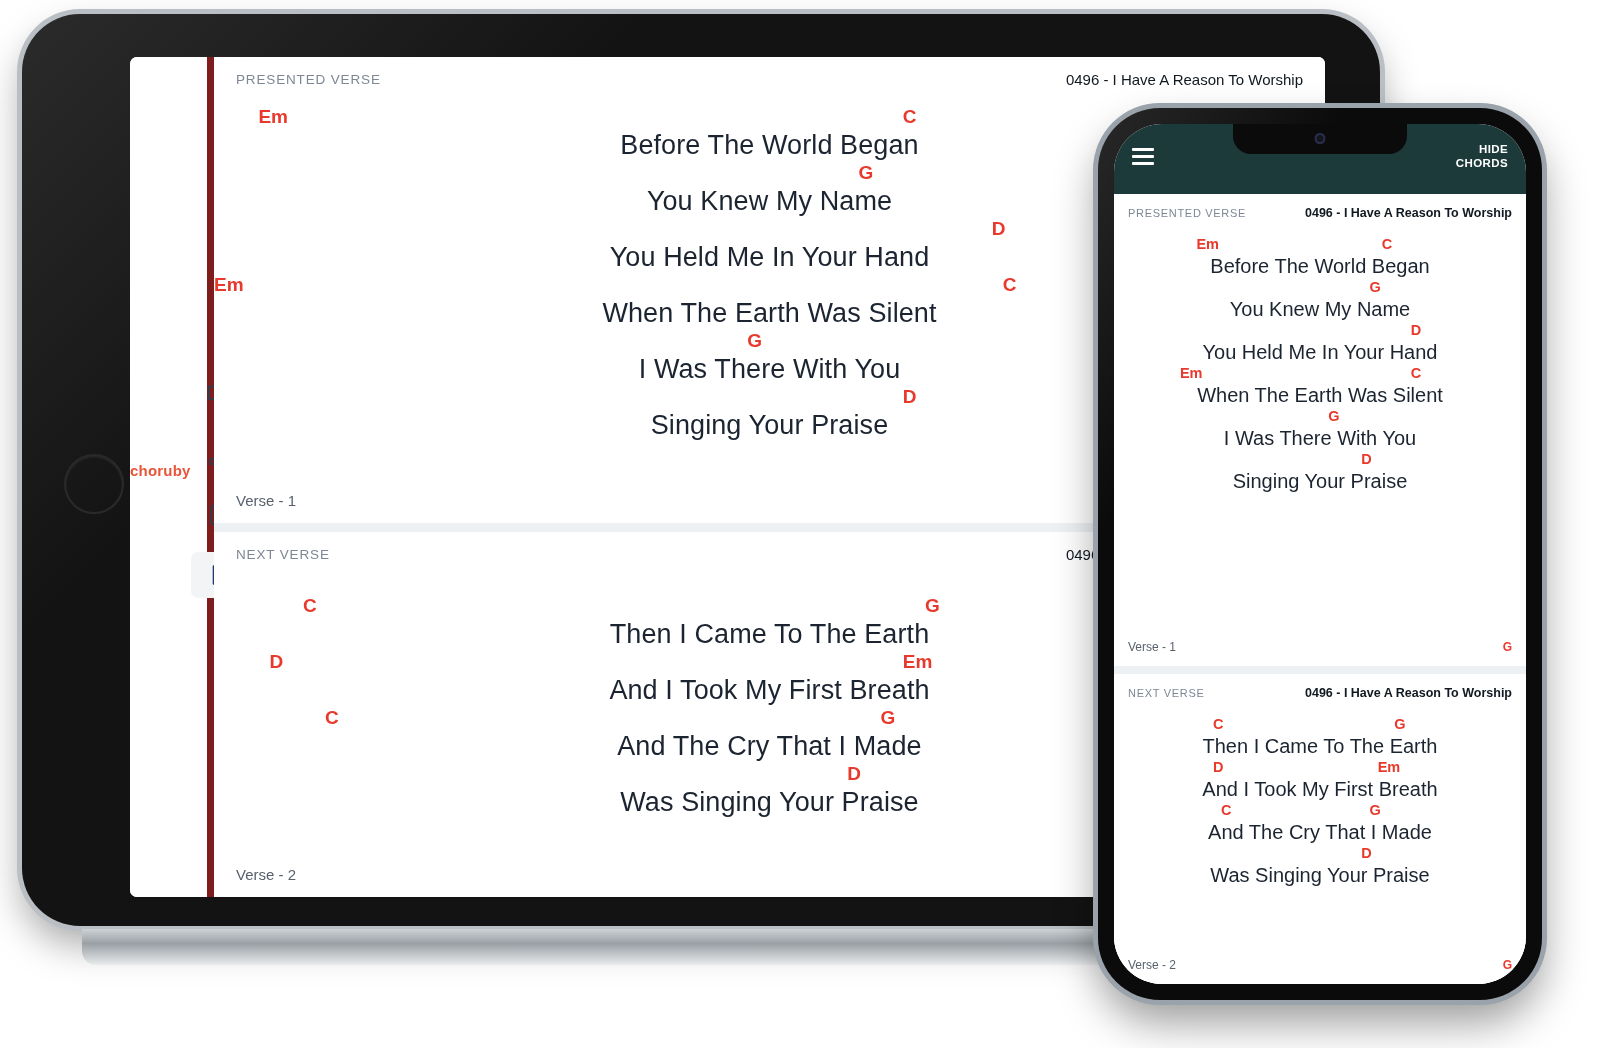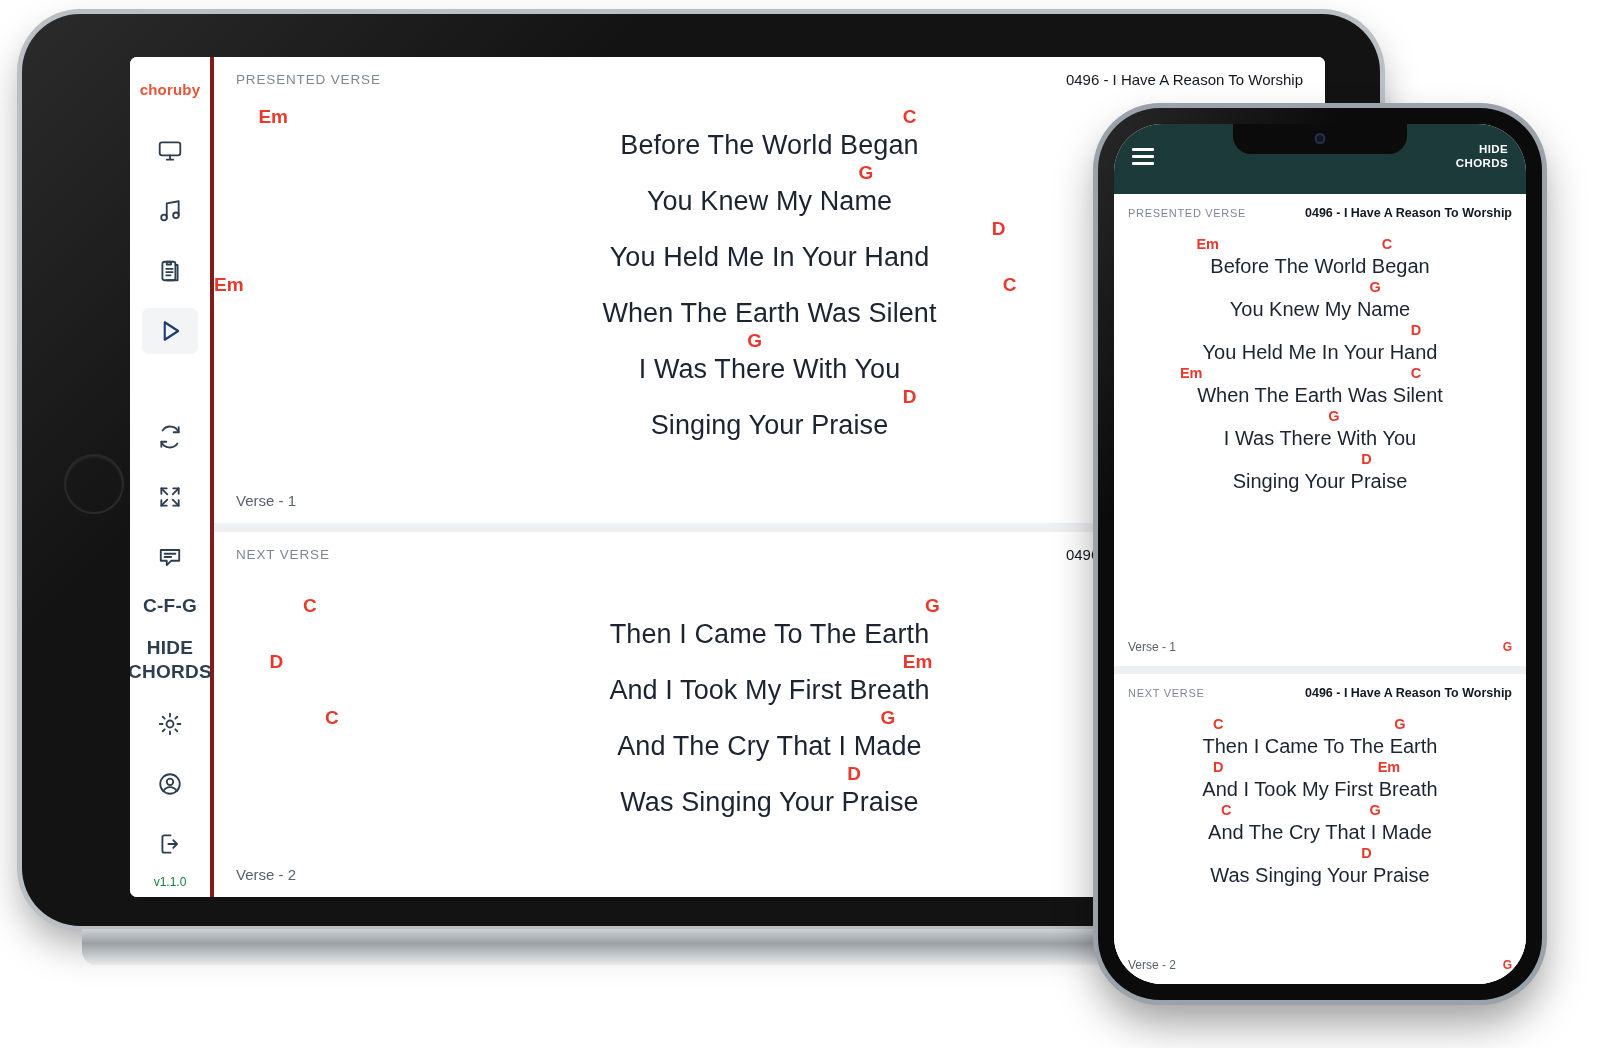--- a/index.html
+++ b/index.html
@@ -43,22 +43,22 @@
     width: 1290px; height: 36px;
     background: linear-gradient(180deg, #cfd3d6 0%, #9aa0a5 40%, #e9ebec 100%);
     border-radius: 0 0 14px 14px;
     filter: blur(.4px);
   }
 
   
   .sidebar {
     width: 84px; flex: 0 0 84px;
     background: #ffffff;
-    border-right: 4px solid #7f1d1d;
-    display: flex; flex-direction: column; align-items: center;
+    border-right: 7px solid #7f1d1d;
+    display: flex; flex-direction: row; align-items: center;
     padding-top: 24px; padding-bottom: 8px;
   }
   .brand {
     color: #e8553a; font-weight: bold; font-size: 15px;
     letter-spacing: .2px; margin-bottom: 30px;
   }
   .nav-top { display: flex; flex-direction: column; align-items: center; gap: 14px; }
   .nav-mid { display: flex; flex-direction: column; align-items: center; gap: 14px; margin-top: 60px; }
   .nav-btn {
     width: 56px; height: 46px; display: flex; align-items: center; justify-content: center;

